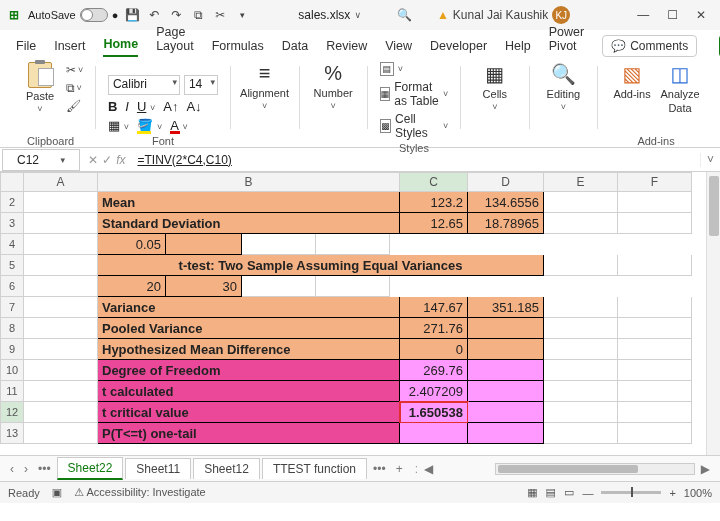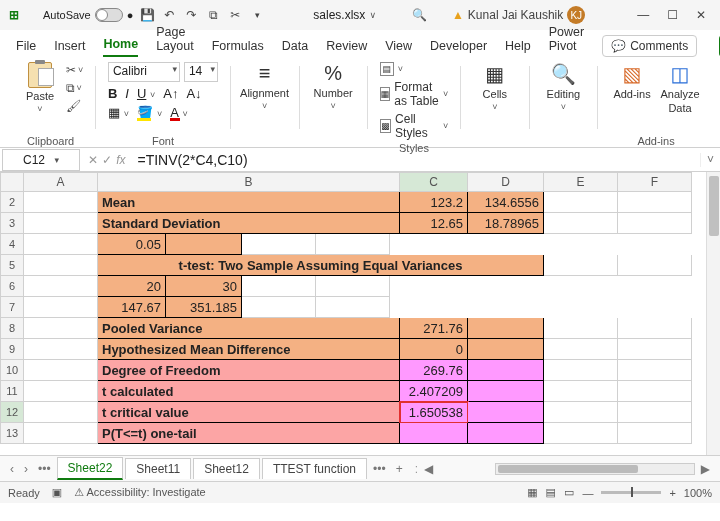--- a/index.html
+++ b/index.html
@@ -1,18 +1,18 @@
 <!DOCTYPE html>
 <html><head>
 <meta charset="utf-8">
 <style>
   * { box-sizing: border-box; font-family: "Segoe UI", Arial, sans-serif; }
   body { margin: 0; width: 720px; height: 521px; background: #fff; overflow: hidden; font-size: 12px; color: #222; }
   .titlebar { height: 30px; background: #f5f5f5; display: flex; align-items: center; padding: 0 6px; gap: 6px; }
-  .autosave { display: flex; align-items: center; gap: 4px; font-size: 11px; margin-left: 15px; }
+  .autosave { display: flex; align-items: center; gap: 4px; font-size: 11px; }
   .toggle { width: 28px; height: 14px; border: 1px solid #888; border-radius: 7px; background: #ddd; position: relative; }
   .toggle::after { content: ""; width: 10px; height: 10px; background: #fff; border: 1px solid #888; border-radius: 50%; position: absolute; left: 0; top: 0; }
   .tb-icon { width: 16px; height: 16px; display: flex; align-items: center; justify-content: center; color: #444; font-size: 12px; }
   .saveicon { color: #7b3fa0; }
   .filename { flex: 0 0 auto; margin-left: 42px; display: flex; align-items: center; gap: 4px; font-size: 12px; }
   .searchicon { margin-left: 30px; }
   .warnname { margin-left: 18px; display: flex; align-items: center; gap: 4px; color: #444; }
   .warnicon { color: #e8a11c; }
   .avatar { width: 18px; height: 18px; border-radius: 50%; background: #c47b27; color: #fff; display: flex; align-items: center; justify-content: center; font-size: 10px; }
   .winbtns { margin-left: auto; display: flex; gap: 18px; font-size: 12px; color: #444; padding-right: 8px; }
@@ -35,44 +35,44 @@
   .divider { width: 1px; background: #ddd; margin: 4px 2px 18px; }
   .fontsel { border: 1px solid #ccc; height: 20px; font-size: 12px; padding: 1px 14px 1px 4px; background: #fff; position:relative; }
   .fontsel::after{content:"▾"; position:absolute; right:2px; font-size:9px; color:#555;}
   .frow { display: flex; gap: 4px; align-items: center; }
   .styles-col { display:flex; flex-direction:column; gap:4px; font-size:12px; color:#333; }
   .styles-col span { display:flex; align-items:center; gap:4px; }
   .sicon { width:14px; height:14px; border:1px solid #888; display:inline-flex; align-items:center; justify-content:center; font-size:9px; }
   .chev { font-size: 9px; color: #555; }
 
   .fbar { height: 24px; border-bottom: 1px solid #d0d0d0; display: flex; align-items: center; }
-  .namebox { width: 78px; height: 22px; border: 1px solid #ccc; margin: 0 2px; padding: 0 20px; display: flex; align-items: center; justify-content: space-between; font-size: 12px; }
+  .namebox { width: 78px; height: 22px; border: 1px solid #ccc; margin: 0 2px; padding: 0 14px; display: flex; align-items: center; justify-content: space-between; font-size: 12px; }
   .fx-area { display: flex; align-items: center; gap: 4px; padding: 0 6px; }
   .fx-icon { color: #999; font-size: 12px; }
-  .formula { flex: 1; padding: 0 6px; font-size: 14px; }
+  .formula { flex: 1; padding: 0 6px; font-size: 12px; text-decoration: underline; }
   .expand { width: 20px; text-align: center; color: #777; border-left:1px solid #eee; }
 
   .grid-area { position: relative; height: 283px; overflow: hidden; background:#fff; }
   .colheads { display:flex; height: 20px; }
   .ch { border:1px solid #d0d0d0; border-left:none; background:#f3f3f3; display:flex; align-items:center; justify-content:center; font-size:12px; color:#555; }
   .ch:first-child{border-left:1px solid #d0d0d0;}
   .ch.sel { background: #d6e8d6; }
   .cA{width:74px;} .cB{width:302px;} .cC{width:68px;} .cD{width:76px;} .cE{width:74px;} .cF{width:74px;}
   .rows { }
   .row { display:flex; height:21px; }
   .rn { width:24px; border:1px solid #d0d0d0; border-top:none; background:#f3f3f3; display:flex; align-items:center; justify-content:center; font-size:11px; color:#555; }
   .rn.sel{ background:#d6e8d6; }
   .cell { border-right:1px solid #d0d0d0; border-bottom:1px solid #d0d0d0; display:flex; align-items:center; padding:0 4px; font-size:13px; overflow:hidden; white-space:nowrap; }
   .cell.b { background:#f4b183; border-right-color:#000; border-bottom-color:#000; font-weight:600; }
   .cell.o { background:#f4b183; border-right-color:#000; border-bottom-color:#000; }
-  .cell.p { background:#fca5a5; border-right-color:#000; border-bottom-color:#000; font-weight:600; }
+  .cell.p { background:#ec4899; border-right-color:#000; border-bottom-color:#000; font-weight:600; }
   .cell.pv { background:#ff99ff; border-right-color:#000; border-bottom-color:#000; }
   .cell.num { justify-content:flex-end; }
   .cell.ctr { justify-content:center; }
-  .cell.activecell { outline:2px solid #e03030; outline-offset:-1px; }
+  .cell.activecell { outline:2px solid #e03030; outline-offset:-1px;font-weight:bold; }
   .vscroll { position:absolute; right:0; top:0; width:14px; height:100%; background:#f3f3f3; border-left:1px solid #ddd; }
   .vthumb { position:absolute; top:4px; left:2px; width:10px; height:60px; background:#c0c0c0; border-radius:2px; }
 
   .tabbar { height:26px; border-top:1px solid #d0d0d0; display:flex; align-items:center; padding:0 6px; gap:2px; font-size:12px; background:#f9f9f9; }
   .tab { padding:3px 10px; border:1px solid #ccc; border-bottom:none; background:#fff; color:#444; }
   .tab.active { background:#fff; border-bottom:2px solid #0f7b0f; color:#0f7b0f; }
   .tabbar .nav { color:#777; padding:0 4px; }
   .hscroll { margin-left:auto; width:200px; height:12px; background:#eee; position:relative; border:1px solid #ccc; }
   .hthumb { position:absolute; left:2px; top:1px; width:140px; height:8px; background:#bbb; border-radius:2px; }
 
@@ -144,21 +144,21 @@
       <div class="vstack">
         <span>✂ <span class="chev">˅</span></span>
         <span>⧉ <span class="chev">˅</span></span>
         <span>🖌</span>
       </div>
     </div>
     <div class="lbl">Clipboard</div>
   </div>
   <div class="divider"></div>
   <div class="rgrp">
-    <div class="body" style="flex-direction:column;gap:4px;">
+    <div class="body" style="flex-direction:column;gap:4px;justify-content:flex-end;">
       <div class="frow">
         <div class="fontsel" style="width:72px;">Calibri</div>
         <div class="fontsel" style="width:34px;">14</div>
       </div>
       <div class="frow" style="gap:8px;font-size:13px;">
         <span><b>B</b></span>
         <span><i>I</i></span>
         <span><u>U</u> <span class="chev">˅</span></span>
         <span>A↑</span>
         <span>A↓</span>
@@ -317,20 +317,21 @@
         <div class="rn">6</div>
         <div class="cell cA"></div>
         <div class="cell cC o num">20</div>
         <div class="cell cD o num">30</div>
         <div class="cell cE"></div>
         <div class="cell cF"></div>
       </div>
     <div class="row">
         <div class="rn">7</div>
         <div class="cell cA"></div>
+        <div class="cell cB b">Variance</div>
         <div class="cell cC o num">147.67</div>
         <div class="cell cD o num">351.185</div>
         <div class="cell cE"></div>
         <div class="cell cF"></div>
       </div>
     <div class="row">
         <div class="rn">8</div>
         <div class="cell cA"></div>
         <div class="cell cB b">Pooled Variance</div>
         <div class="cell cC o num">271.76</div>

